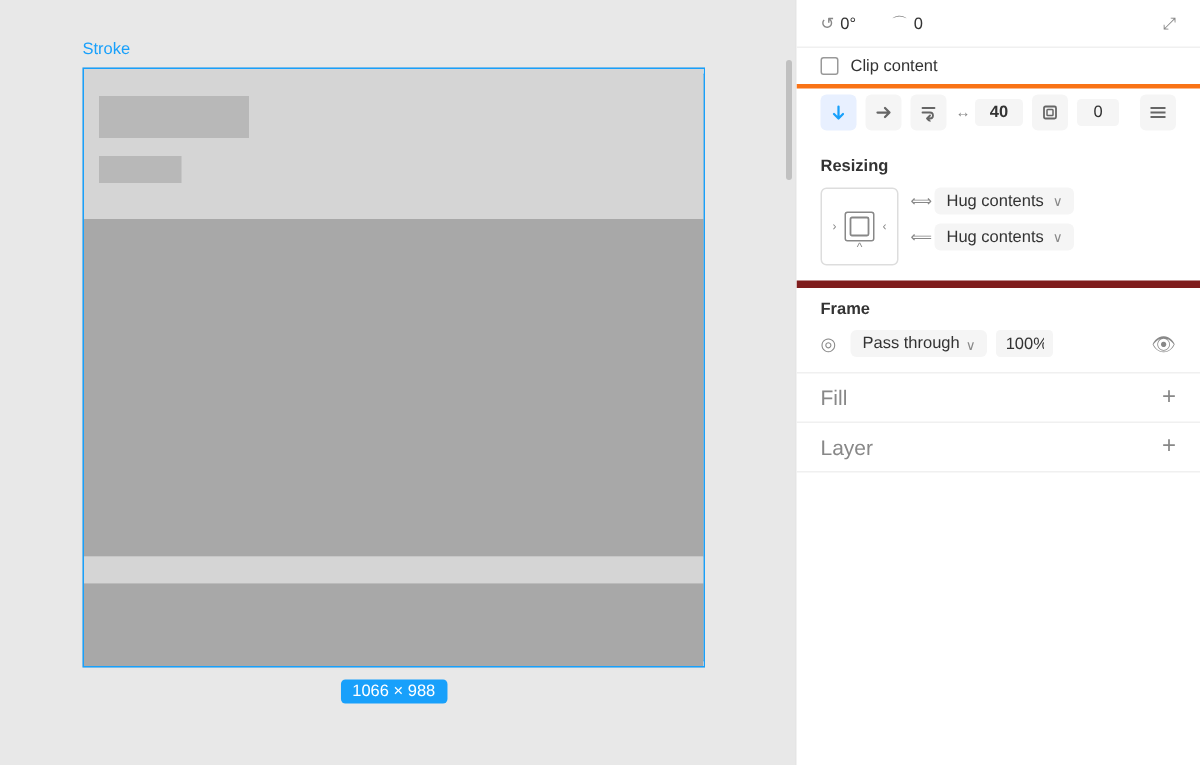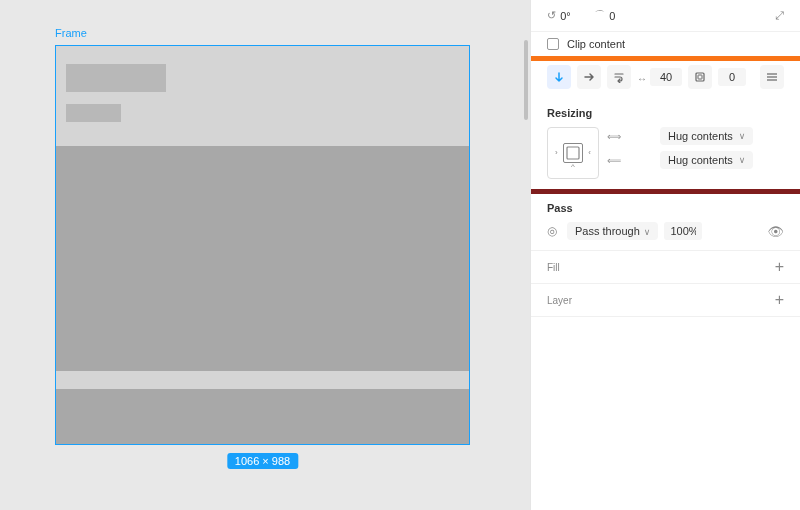--- a/index.html
+++ b/index.html
@@ -173,21 +173,21 @@
       text-align: center;
       outline: none;
     }
 
     
     .clip-row {
       display: flex;
       align-items: center;
       gap: 8px;
       padding: 6px 16px;
-      border-bottom: 5px solid #f97316;
+      border-bottom: 3px solid #f97316;
       text-align: center;
     }
 
     .checkbox {
       width: 12px;
       height: 12px;
       border: 1.5px solid #999;
       border-radius: 2px;
       background: white;
       flex-shrink: 0;
@@ -359,21 +359,20 @@
     .resize-dropdown {
       display: flex;
       align-items: center;
       gap: 4px;
       background: #f5f5f5;
       border-radius: 4px;
       padding: 3px 8px;
       cursor: pointer;
       font-size: 11px;
       color: #333;
-      margin-left: 37px;
     }
 
     .resize-dropdown .chevron {
       font-size: 9px;
       color: #888;
       margin-left: 2px;
     }
 
     
     .layer-section {
@@ -430,38 +429,38 @@
       border-bottom: 1px solid #f0f0f0;
     }
 
     .fill-row {
       display: flex;
       align-items: center;
       justify-content: space-between;
     }
 
     .fill-title {
-      font-size: 10px;
+      font-size: 14px;
       font-weight: 400;
       color: #888;
     }
 
     .fill-add {
       color: #888;
       font-size: 16px;
       cursor: pointer;
       line-height: 1;
     }
   </style>
 </head>
 <body>
 
 <div class="canvas-area">
   <div class="frame-container">
-    <span class="frame-label">Frame</span>
+    <span class="frame-label">Stroke</span>
     <div class="frame-box">
 
       <div class="handle tl"></div>
       <div class="handle tr"></div>
       <div class="handle bl"></div>
       <div class="handle br"></div>
 
       <div class="frame-inner">
         <div class="block-top">
           <div class="block-top-inner1"></div>
@@ -518,21 +517,21 @@
     </button>
 
     <button class="al-btn secondary">
       <svg width="12" height="12" viewBox="0 0 12 12">
         <path d="M2 3h8M2 6h5a2 2 0 010 4H5M7 8l-2 2 2 2" stroke="#666" stroke-width="1.2" fill="none" stroke-linecap="round" stroke-linejoin="round"></path>
       </svg>
     </button>
 
     <div class="al-input-group">
       <span class="al-label-icon">↔</span>
-      <input class="input-field" value="40" style="width: 32px;">
+      <input class="input-field" value="40" style="width: 32px; font-weight: bold;">
     </div>
 
     <button class="al-btn secondary">
       <svg width="12" height="12" viewBox="0 0 12 12">
         <rect x="2" y="2" width="8" height="8" rx="1" stroke="#666" stroke-width="1.2" fill="none"></rect>
         <rect x="4" y="4" width="4" height="4" rx="0.5" stroke="#666" stroke-width="1" fill="none"></rect>
       </svg>
     </button>
 
     <div class="al-input-group">
@@ -578,21 +577,21 @@
           <div class="resize-dropdown">
             <span>Hug contents</span>
             <span class="chevron">∨</span>
           </div>
         </div>
       </div>
     </div>
   </div>
 
   <div class="layer-section">
-    <div class="layer-title">Pass</div>
+    <div class="layer-title">Frame</div>
     <div class="layer-controls">
       <span style="color:#888; font-size:12px; width:14px;">◎</span>
       <div class="blend-dropdown">
         <span>Pass through</span>
         <span style="font-size:9px; color:#888;">∨</span>
       </div>
       <input class="opacity-input" value="100%" style="">
       <span class="eye-icon">👁</span>
     </div>
   </div>

